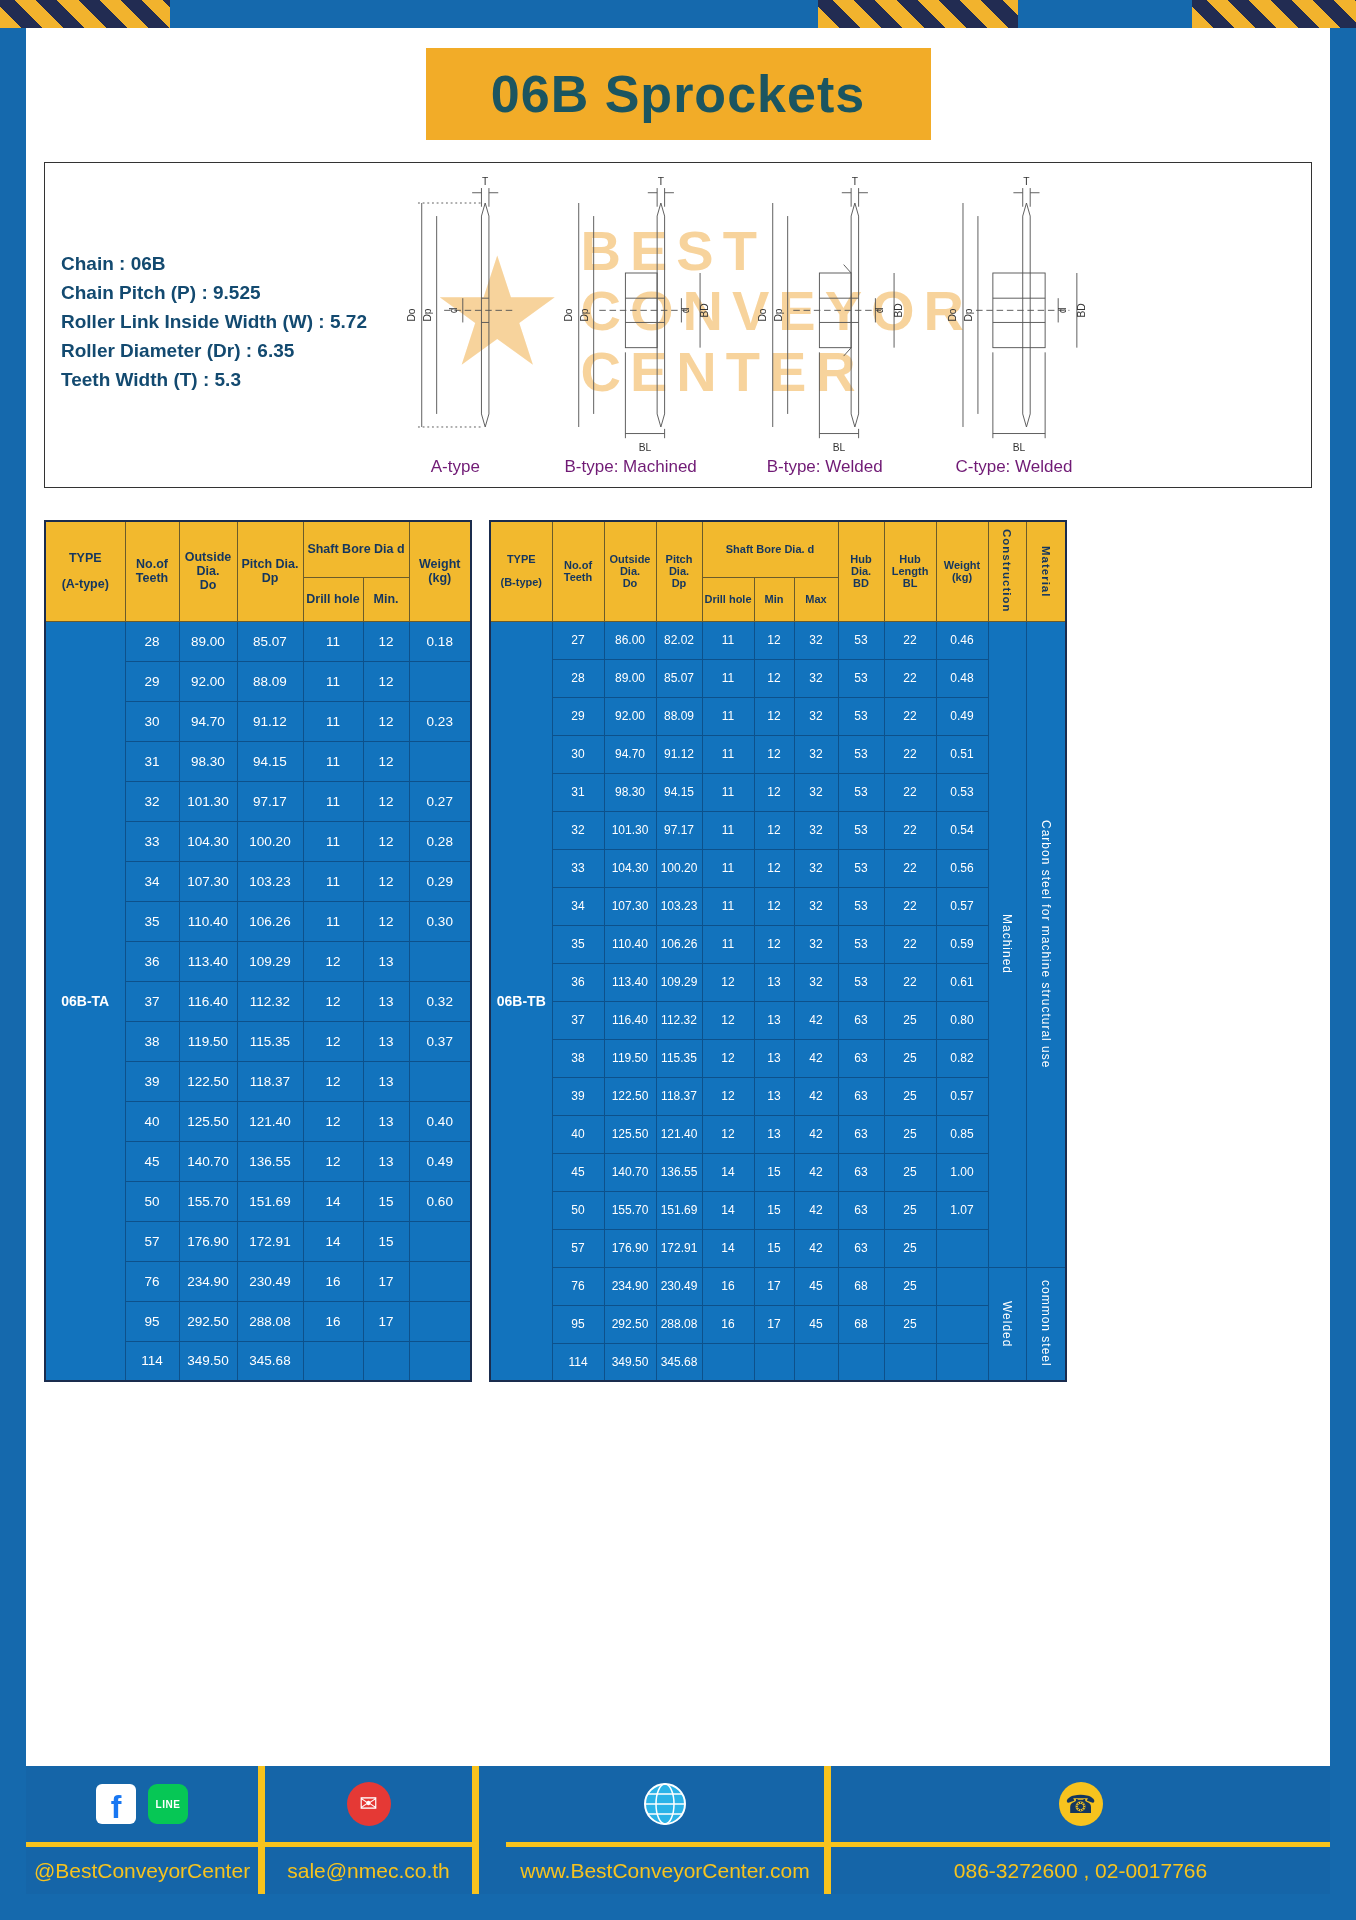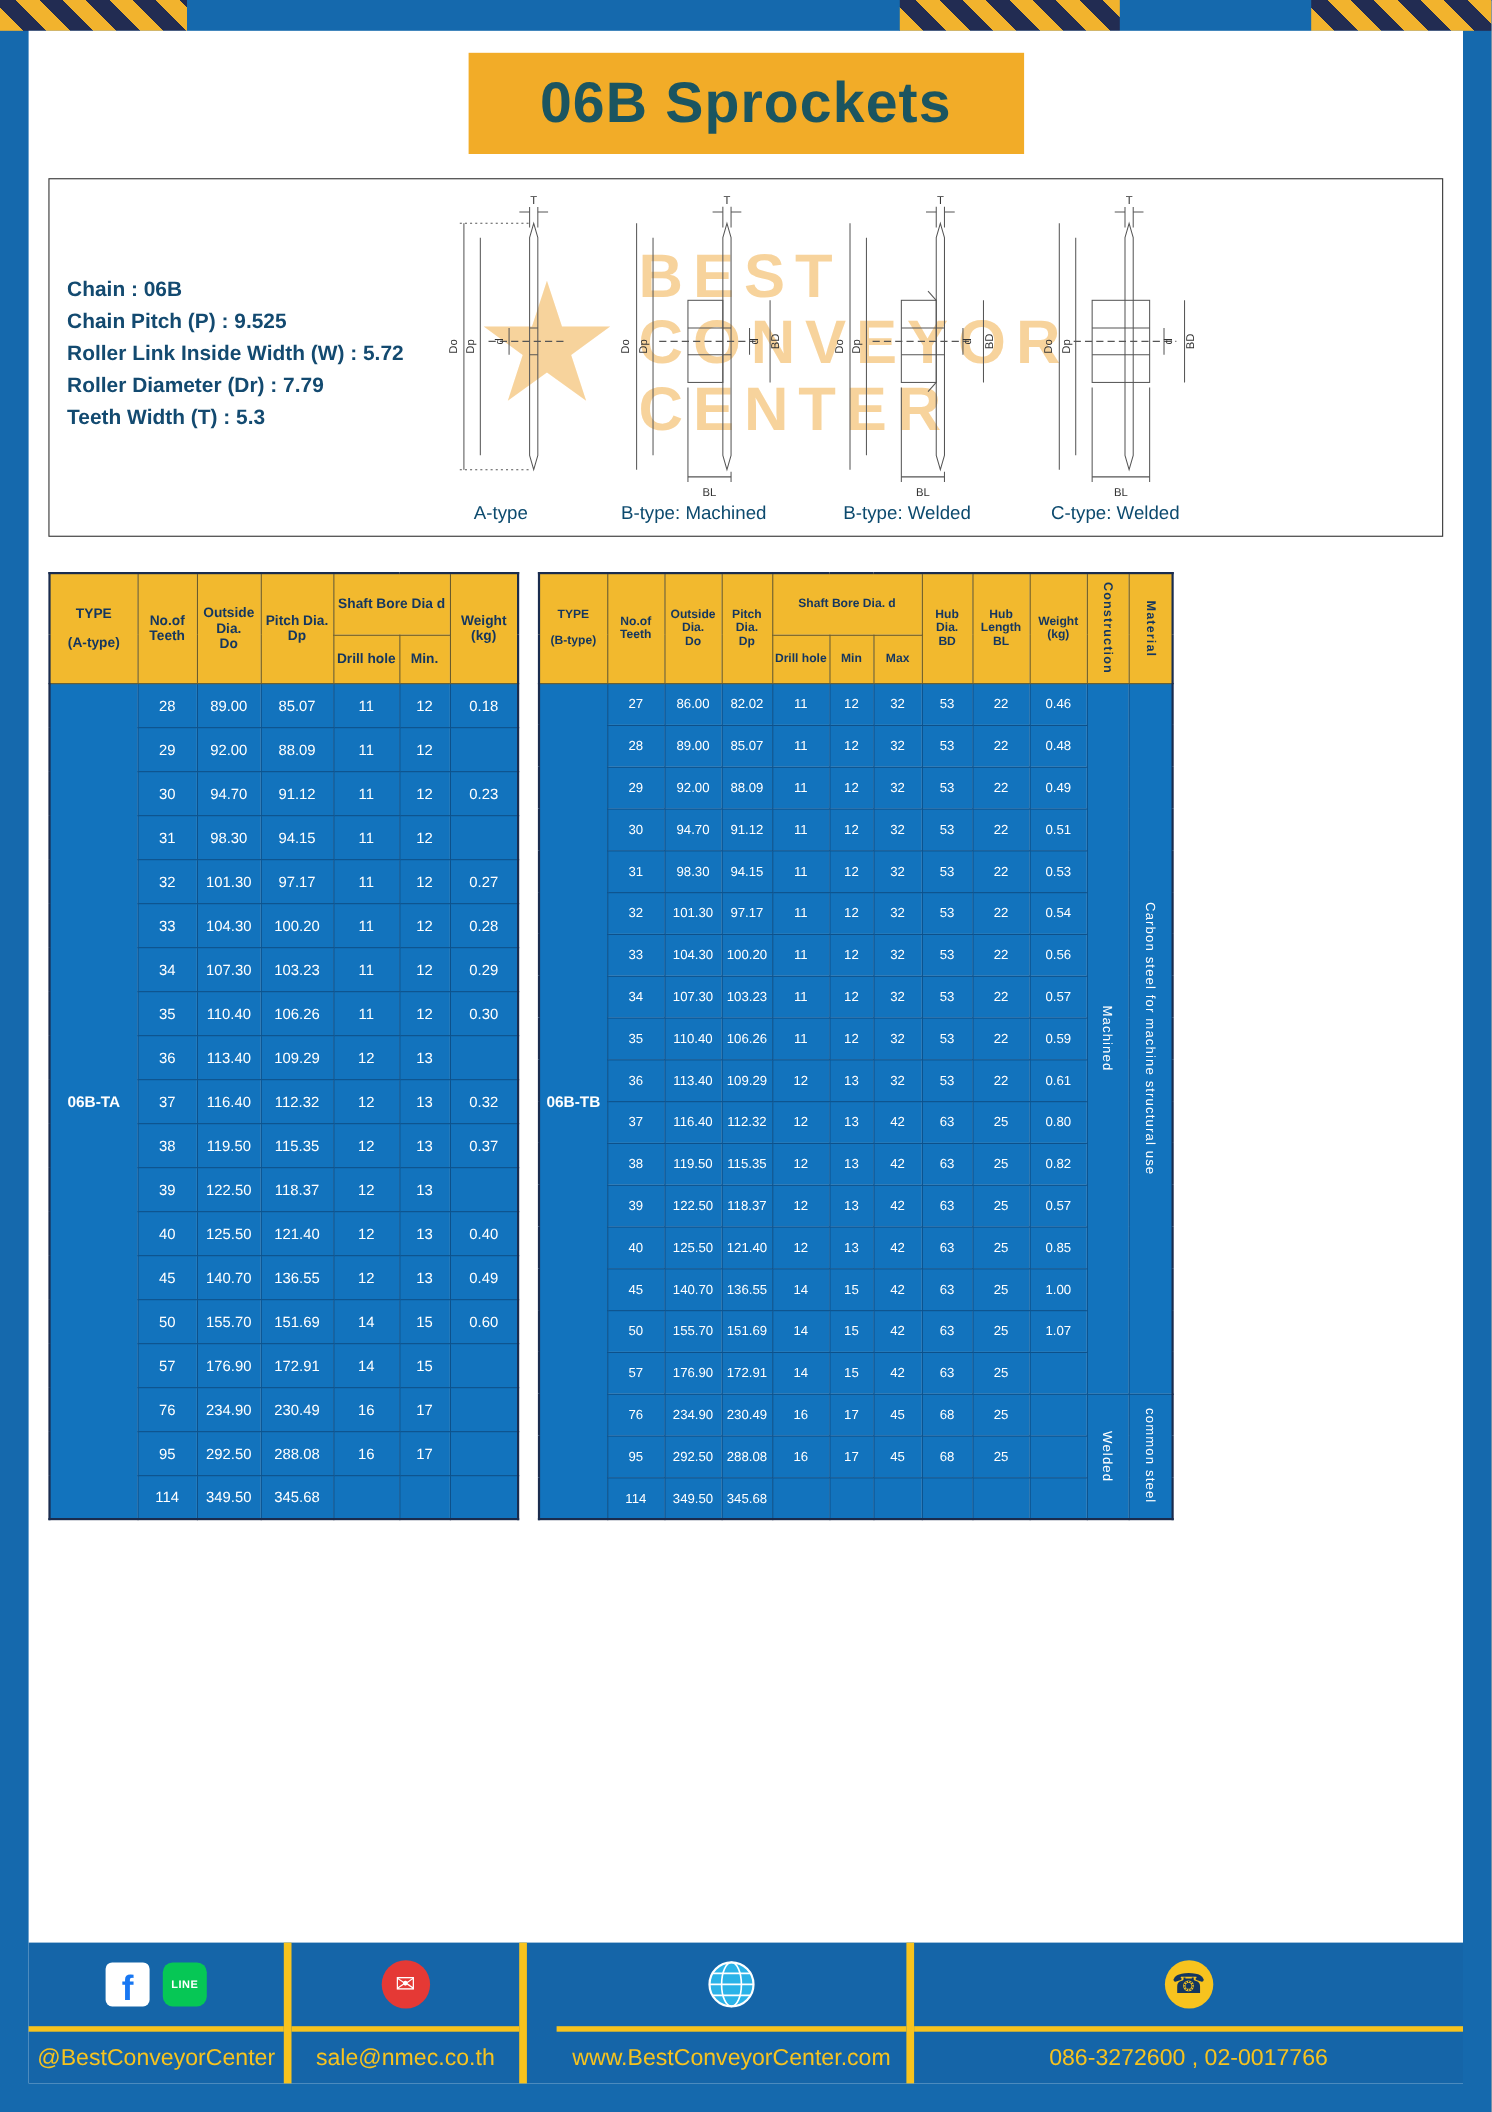--- a/index.html
+++ b/index.html
@@ -11,21 +11,21 @@
   .stripe-mid{left:818px;width:200px;}
   .stripe-right{left:1192px;width:164px;}
   .inner{position:absolute;left:26px;right:26px;top:28px;bottom:26px;background:#ffffff;}
   .banner{width:505px;height:92px;margin:20px auto 0;background:#f2ac28;display:flex;align-items:center;justify-content:center;}
   .banner h1{font-size:52px;font-weight:bold;color:#1b5560;letter-spacing:1px;}
   .specbox{position:relative;height:326px;margin:22px 18px 0;border:1px solid #333;display:flex;overflow:hidden;background:#fff;}
   .spec-text{width:345px;padding:90px 0 0 16px;z-index:1;flex-shrink:0;}
   .spec-line{font-size:19px;font-weight:bold;color:#134a70;margin-bottom:7px;}
   .figures{display:flex;gap:26px;align-items:flex-start;padding-top:12px;z-index:1;}
   .figure{display:flex;flex-direction:column;align-items:center;}
-  .fig-label{font-size:17px;color:#0c4a6e;margin-top:2px;white-space:nowrap;}
+  .fig-label{font-size:17px;color:#701a75;margin-top:2px;white-space:nowrap;}
   .fig-svg{height:280px;display:block;}
   .fig-svg line,.fig-svg rect,.fig-svg polygon,.fig-svg path{stroke:#555;stroke-width:1;fill:none;}
   .fig-svg text{fill:#333;font-size:11px;stroke:none;font-family:"Liberation Sans",sans-serif;}
   .watermark{position:absolute;left:385px;top:58px;display:flex;gap:16px;align-items:center;opacity:.5;color:#f0a93c;z-index:0;pointer-events:none;}
   .wm-star{font-size:150px;line-height:1;}
   .wm-lines{font-size:56px;font-weight:bold;letter-spacing:9px;line-height:1.08;}
   .tables{display:flex;gap:17px;margin:32px 0 0 18px;align-items:flex-start;}
   table{border-collapse:collapse;table-layout:fixed;border:2px solid #1a2c4e;}
   th{background:#f2b92e;color:#14365f;font-weight:bold;text-align:center;vertical-align:middle;white-space:pre-line;border:1px solid #6b5b2a;padding:1px;}
   td{background:#1273bd;color:#fff;text-align:center;vertical-align:middle;border:1px solid #0d518b;padding:0 1px;}
@@ -78,21 +78,21 @@
           <div>BEST</div>
           <div>CONVEYOR</div>
           <div>CENTER</div>
         </div>
       </div>
 
       <div class="spec-text">
         <div class="spec-line">Chain  :  06B</div>
         <div class="spec-line">Chain Pitch (P)  :  9.525</div>
         <div class="spec-line">Roller Link Inside Width (W)  :  5.72</div>
-        <div class="spec-line">Roller Diameter (Dr)  :  7.79</div>
+        <div class="spec-line">Roller Diameter (Dr)  :  6.35</div>
         <div class="spec-line">Teeth Width (T)  :  5.3</div>
       </div>
 
       <div class="figures">
 
         <div class="figure">
           <svg class="fig-svg" viewBox="0 0 140 300">
             <line x1="98" y1="34" x2="98" y2="14"></line>
               <line x1="106" y1="34" x2="106" y2="14"></line>
             <line x1="88" y1="19" x2="98" y2="19"></line>

